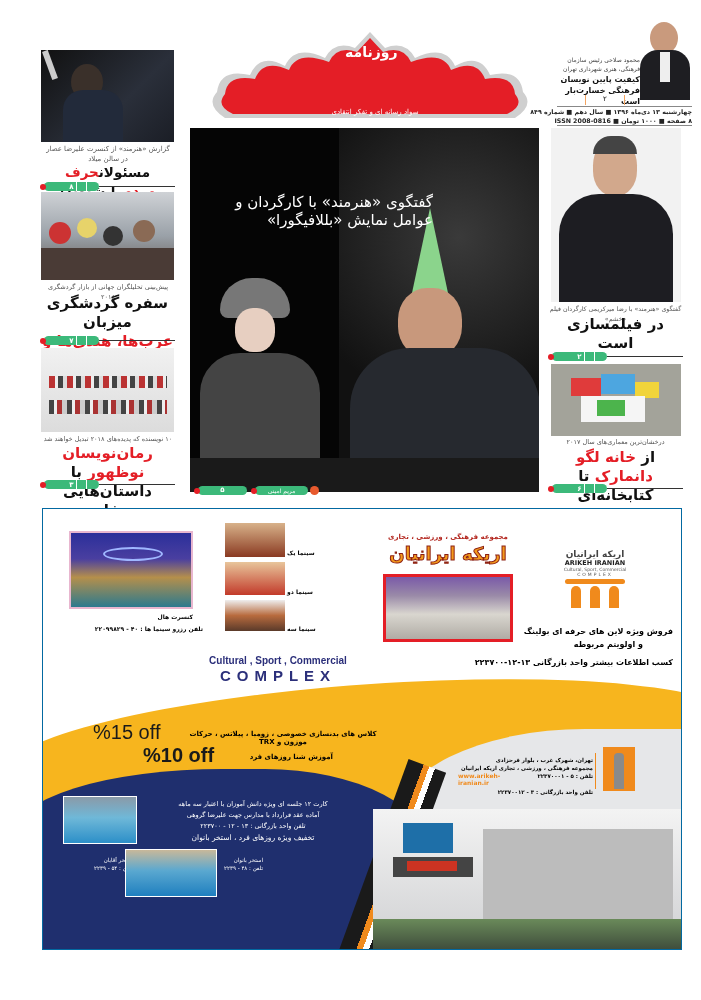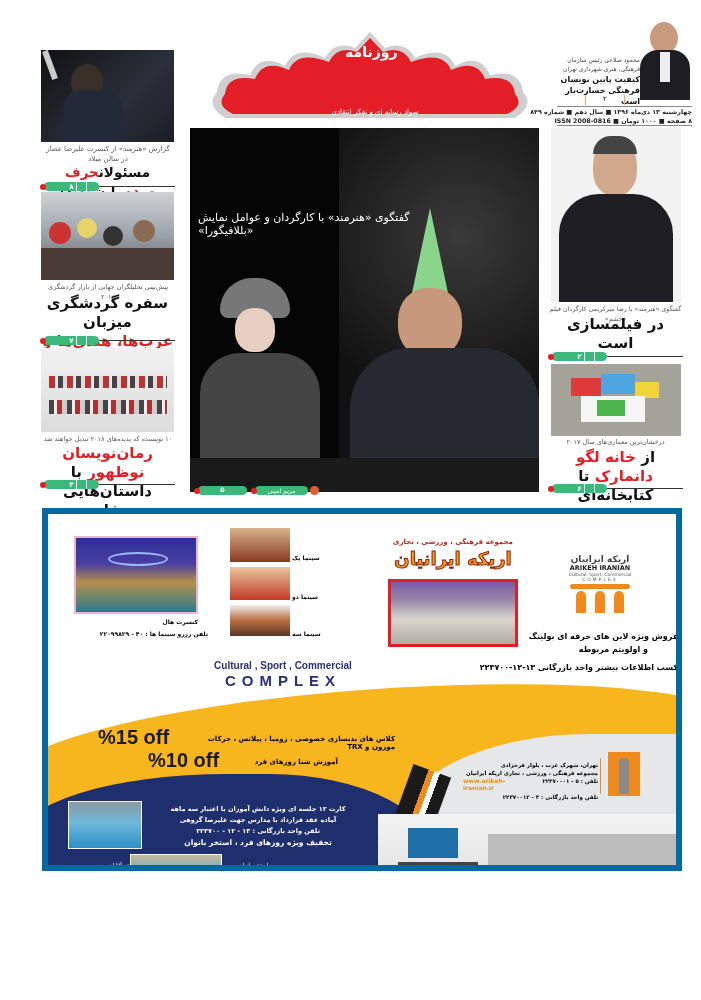--- a/index.html
+++ b/index.html
@@ -93,21 +93,21 @@
   <div style="position:absolute;right:0;top:0;width:200px;height:364px;background:radial-gradient(circle at 60% 30%,#3a3a3a 0%,#111 60%);"></div>
 
   <div style="position:absolute;left:30px;top:150px;width:70px;height:40px;border-radius:40px 40px 10px 10px;background:#777;"></div>
   <div style="position:absolute;left:45px;top:180px;width:40px;height:44px;border-radius:45%;background:#e7cfc1;"></div>
   <div style="position:absolute;left:10px;top:225px;width:120px;height:140px;background:#444;border-radius:40px 40px 0 0;"></div>
 
   <div style="position:absolute;left:222px;top:80px;width:0;height:0;border-left:18px solid transparent;border-right:18px solid transparent;border-bottom:85px solid #8bd48c;"></div>
   <div style="position:absolute;left:208px;top:160px;width:64px;height:70px;border-radius:45%;background:#c8987c;"></div>
   <div style="position:absolute;left:160px;top:220px;width:190px;height:144px;background:#26292f;border-radius:60px 60px 0 0;"></div>
   <div style="position:absolute;left:0;top:330px;width:349px;height:34px;background:#1a1a1a;"></div>
-  <div style="position:absolute;left:8px;top:83px;width:235px;text-align:left;color:#fff;font-size:11px;">گفتگوی «هنرمند» با کارگردان و عوامل نمایش «بللافیگورا»</div>
+  <div style="position:absolute;left:8px;top:65px;width:235px;text-align:right;color:#fff;font-size:15px;">گفتگوی «هنرمند» با کارگردان و عوامل نمایش «بللافیگورا»</div>
 </div>
 
 <div class="abs" style="left:194px;top:486px;height:9px;width:125px;direction:ltr;display:flex;align-items:center;">
   <div style="width:6px;height:6px;border-radius:50%;background:#e41e26;margin-right:-2px;z-index:2;"></div>
   <div style="width:50px;height:9px;background:#3cb97a;border-radius:5px;color:#fff;font-size:7px;text-align:center;line-height:9px;font-weight:bold;">۵</div>
   <div style="width:6px;height:6px;border-radius:50%;background:#e41e26;margin:0 -2px 0 4px;z-index:2;"></div>
   <div style="width:54px;height:9px;background:#3cb97a;border-radius:5px;color:#fff;font-size:6px;text-align:center;line-height:9px;">مریم امینی</div>
   <div style="width:9px;height:9px;background:#e85a2e;border-radius:50%;margin-left:2px;"></div>
 </div>
 
@@ -137,21 +137,21 @@
 <div class="hl" style="left:548px;top:448px;width:135px;">
   <div><span>از</span> <span class="red">خانه لگو دانمارک</span> <span>تا</span></div>
   <div>کتابخانه‌ای عمومی در چین</div>
 </div>
 <div class="pagebar" style="left:548px;top:484px;width:135px;">
   <div class="dot"></div>
     <div class="pill" style="width:55px;">۶</div>
     <div class="line"></div>
 </div>
 
-<div class="abs" style="left:42px;top:508px;width:640px;height:363px;background:#fff;overflow:hidden;border:6px solid #0369a1;">
+<div class="abs" style="left:42px;top:508px;width:640px;height:442px;background:#fff;overflow:hidden;border:1px solid #0369a1;">
 
   <div style="position:absolute;left:-40px;top:175px;width:740px;height:160px;background:#f7b51e;border-radius:50% 50% 40% 60%/40% 40% 60% 60%;transform:rotate(-4deg);"></div>
 
   <div style="position:absolute;left:-30px;top:260px;width:420px;height:220px;background:#1f2f6e;border-radius:50% 40% 0 0/30% 40% 0 0;"></div>
 
   <div style="position:absolute;left:350px;top:220px;width:320px;height:240px;background:#e6e7e9;border-radius:60% 0 0 0/40% 0 0 0;"></div>
 
   <div style="position:absolute;left:325px;top:250px;width:40px;height:230px;background:linear-gradient(90deg,#1a1a1a 0 40%,#f08a1c 40% 55%,#fff 55% 70%,#1a1a1a 70% 100%);transform:rotate(20deg);"></div>
 
   <div class="photo" style="left:26px;top:22px;width:124px;height:78px;background:linear-gradient(180deg,#2b2f9a 0%,#4a3fa0 35%,#b58f4b 60%,#2c7a8e 100%);border:2px solid #e8b6cf;">
@@ -185,36 +185,36 @@
     </div>
   </div>
 
   <div style="position:absolute;left:430px;top:118px;width:200px;text-align:right;font-size:8px;font-weight:bold;">فروش ویژه لاین های حرفه ای بولینگ</div>
   <div style="position:absolute;left:430px;top:131px;width:170px;text-align:right;font-size:8px;font-weight:bold;">و اولویتم مربوطه</div>
   <div style="position:absolute;left:395px;top:149px;width:235px;text-align:right;font-size:8px;font-weight:bold;">کسب اطلاعات بیشتر واحد بازرگانی ۱۳-۱۲-۲۲۳۷۰۰</div>
 
   <div style="position:absolute;left:160px;top:146px;width:150px;text-align:center;font-family:'Liberation Sans',sans-serif;font-weight:bold;color:#2b2f7a;font-size:10px;direction:ltr;">Cultural , Sport , Commercial</div>
   <div style="position:absolute;left:160px;top:158px;width:150px;text-align:center;font-family:'Liberation Sans',sans-serif;font-weight:bold;color:#2b2f7a;font-size:15px;letter-spacing:6px;direction:ltr;">COMPLEX</div>
 
-  <div style="position:absolute;left:50px;top:212px;font-family:'Liberation Sans',sans-serif;font-weight:bold;font-size:20px;color:#1a1a1a;direction:ltr;">%15 off</div>
-  <div style="position:absolute;left:147px;top:221px;width:200px;text-align:right;font-size:7px;font-weight:bold;">کلاس های بدنسازی خصوصی ، زومبا ، پیلاتس ، حرکات موزون و TRX</div>
+  <div style="position:absolute;left:50px;top:212px;font-family:'Liberation Sans',sans-serif;font-weight:normal;font-size:20px;color:#1a1a1a;direction:ltr;">%15 off</div>
+  <div style="position:absolute;left:140px;top:221px;width:200px;text-align:center;font-size:7px;font-weight:bold;">کلاس های بدنسازی خصوصی ، زومبا ، پیلاتس ، حرکات موزون و TRX</div>
   <div style="position:absolute;left:100px;top:235px;font-family:'Liberation Sans',sans-serif;font-weight:bold;font-size:20px;color:#1a1a1a;direction:ltr;">%10 off</div>
   <div style="position:absolute;left:190px;top:244px;width:100px;text-align:right;font-size:7px;font-weight:bold;">آموزش شنا روزهای فرد</div>
 
   <div style="position:absolute;left:560px;top:238px;width:32px;height:44px;background:#f08a1c;">
     <div style="position:absolute;left:11px;top:6px;width:10px;height:36px;background:#8a8a8a;border-radius:4px 4px 0 0;"></div>
   </div>
   <div style="position:absolute;left:552px;top:244px;width:1px;height:36px;background:#f08a1c;"></div>
   <div style="position:absolute;left:430px;top:248px;width:120px;text-align:right;font-size:5.5px;font-weight:bold;">تهران، شهرک غرب ، بلوار فرحزادی</div>
   <div style="position:absolute;left:410px;top:256px;width:140px;text-align:right;font-size:5.5px;font-weight:bold;">مجموعه فرهنگی ، ورزشی ، تجاری اریکه ایرانیان</div>
   <div style="position:absolute;left:470px;top:264px;width:80px;text-align:right;font-size:5.5px;font-weight:bold;">تلفن : ۵ - ۲۲۳۷۰۰۰۱</div>
   <div style="position:absolute;left:415px;top:263px;width:60px;font-size:6px;font-weight:bold;color:#f08a1c;direction:ltr;">www.arikeh-iranian.ir</div>
   <div style="position:absolute;left:410px;top:280px;width:140px;text-align:right;font-size:5.5px;font-weight:bold;">تلفن واحد بازرگانی : ۳ - ۲۲۳۷۰۰۱۲</div>
 
-  <div style="position:absolute;left:110px;top:290px;width:200px;text-align:center;color:#fff;font-size:6.5px;font-weight:bold;line-height:11px;">
+  <div style="position:absolute;left:110px;top:290px;width:200px;text-align:center;color:#fff;font-size:6.5px;font-weight:normal;line-height:11px;">
     <div>کارت ۱۲ جلسه ای ویژه دانش آموزان با اعتبار سه ماهه</div>
     <div>آماده عقد قرارداد با مدارس جهت علیرضا گروهی</div>
     <div>تلفن واحد بازرگانی : ۱۳ - ۱۲ - ۲۲۳۷۰۰</div>
     <div style="font-size:7.5px;">تخفیف ویژه روزهای فرد ، استخر بانوان</div>
   </div>
 
   <div class="photo" style="left:20px;top:287px;width:74px;height:48px;background:linear-gradient(180deg,#8a9aa8 0%,#6fb8d8 45%,#2c8fc8 100%);border:1px solid #fff;"></div>
   <div style="position:absolute;left:30px;top:348px;width:60px;font-size:5.5px;color:#fff;text-align:right;">استخر آقایان</div>
   <div style="position:absolute;left:30px;top:356px;width:60px;font-size:5.5px;color:#fff;text-align:right;">تلفن : ۵۴ - ۲۲۳۹</div>
   <div class="photo" style="left:82px;top:340px;width:92px;height:48px;background:linear-gradient(180deg,#c8b89a 0%,#5aa8d0 45%,#1f7fbf 100%);border:1px solid #fff;"></div>

